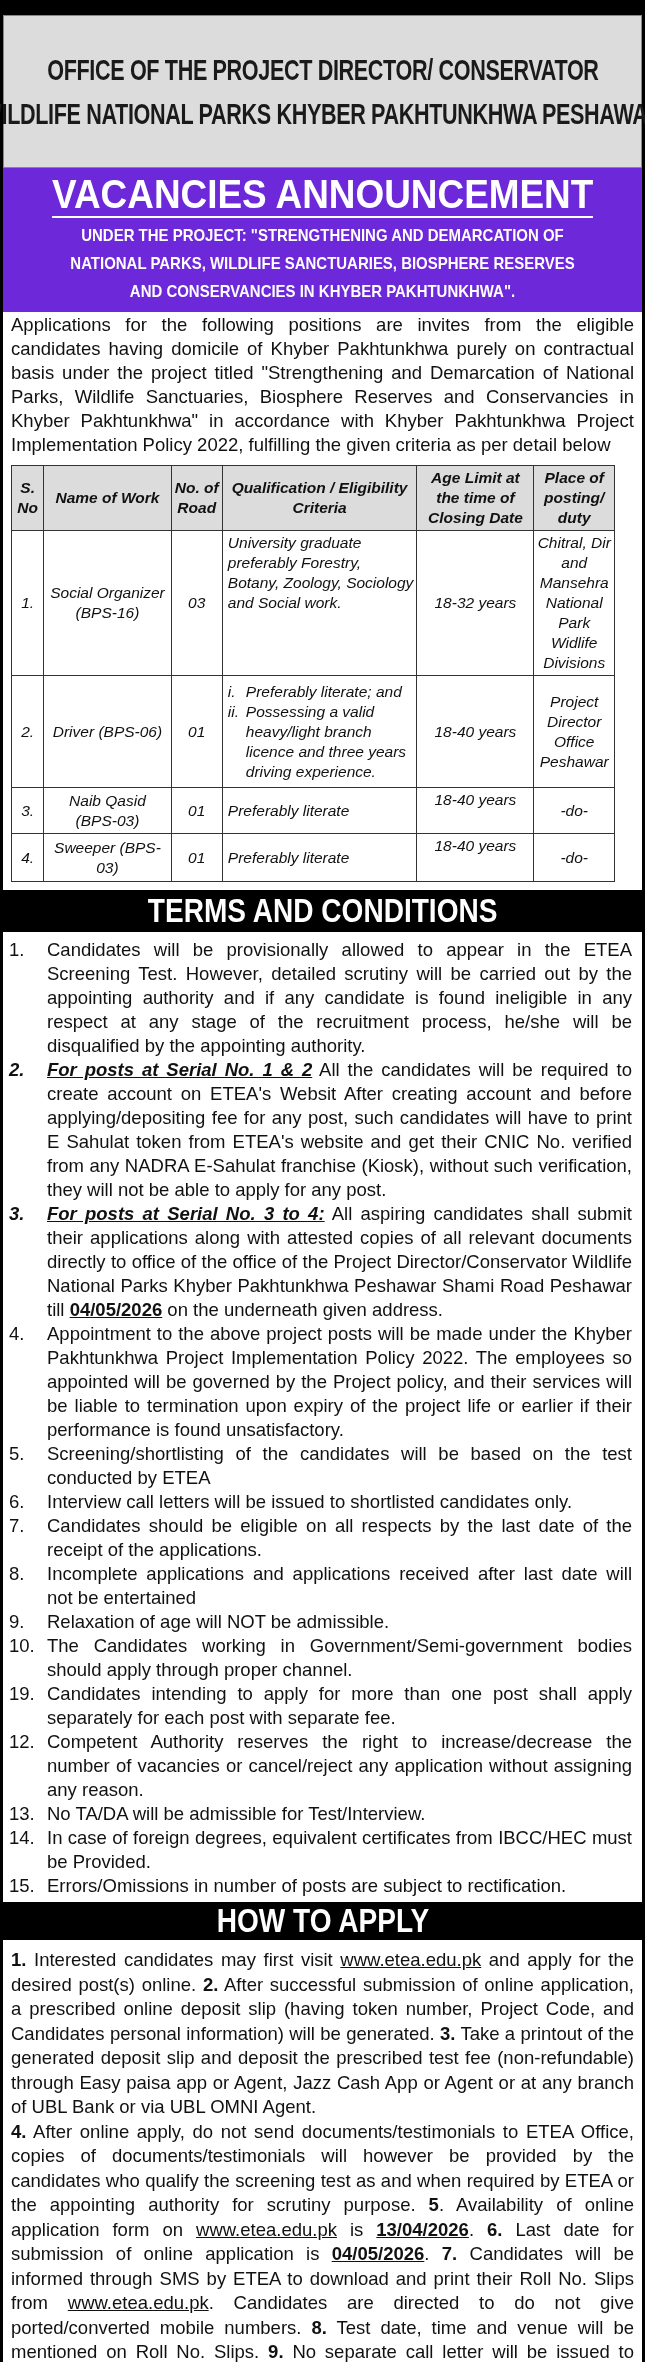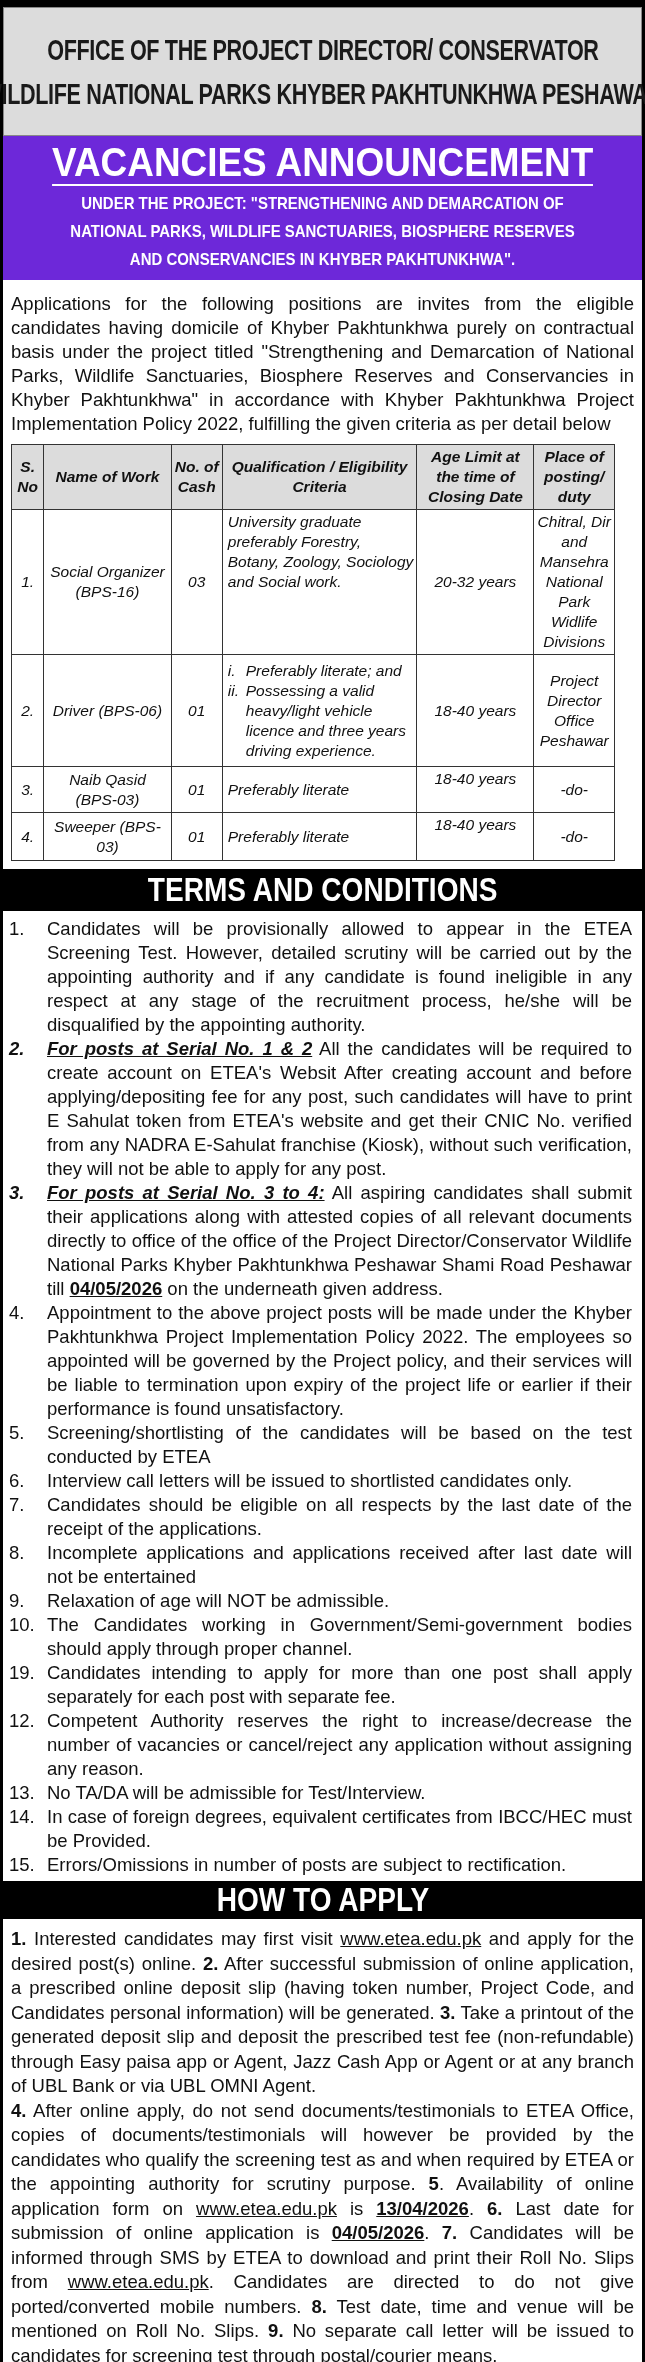--- a/index.html
+++ b/index.html
@@ -1,23 +1,23 @@
 <!DOCTYPE html>
 <html><head>
 <meta charset="utf-8">
 <style>
   * { box-sizing: border-box; margin: 0; padding: 0; }
   body { width: 645px; height: 2362px; background: #000; font-family: "Liberation Sans", sans-serif; color: #111; overflow: hidden; }
   .page { width: 645px; background: #000; padding: 3px 3px 0 3px; }
-  .header-box { background: #dcdcdc; height: 129px; margin: 4px 0 0 0; display: flex; flex-direction: column; justify-content: center; align-items: center; border: 1px solid #888; }
+  .header-box { background: #dcdcdc; height: 153px; margin: 12px 0 0 0; display: flex; flex-direction: column; justify-content: center; align-items: center; border: 1px solid #888; }
   .header-line { font-family: "Liberation Sans", sans-serif; font-weight: bold; font-size: 30px; line-height: 44px; color: #1a1a1a; transform: scaleX(0.72); white-space: nowrap; letter-spacing: -0.5px; }
   .black-band { background: #6d28d9; color: #fff; text-align: center; }
   .vac-title { font-size: 41px; font-weight: bold; line-height: 44px; padding-top: 4px; display: inline-block; border-bottom: 2px solid #fff; transform: scaleX(0.9); white-space: nowrap; }
   .vac-sub { font-size: 17px; font-weight: bold; line-height: 28px; padding: 4px 20px 6px; transform: scaleX(0.88); }
-  .white-box { background: #fff; padding: 12px 8px 8px 8px; margin: 0 0 0 0; }
+  .white-box { background: #fff; padding: 1px 8px 8px 8px; margin: 0 0 0 0; }
   .intro { font-size: 18.5px; line-height: 24px; text-align: justify; color: #111; transform-origin: left; }
   table.jobs { width: 604px; border-collapse: collapse; margin-top: 8px; font-size: 15.5px; font-style: italic; }
   table.jobs th, table.jobs td { border: 1.5px solid #333; vertical-align: middle; line-height: 20px; }
   table.jobs th { background: #dcdcdc; font-weight: bold; text-align: center; padding: 2px 2px; font-size: 15.5px; }
   table.jobs td { text-align: center; padding: 2px 3px; }
   table.jobs td.qual { text-align: left; padding-left: 5px; }
   .qual-list { list-style: none; }
   .qual-list li { display: flex; }
   .qual-list .num { width: 18px; flex-shrink: 0; }
   .band-title { background: #000; color: #fff; text-align: center; font-weight: bold; font-size: 33px; line-height: 34px; padding: 4px 0; }
@@ -57,48 +57,48 @@
           <col style="width:133px">
           <col style="width:52px">
           <col style="width:204px">
           <col style="width:123px">
           <col style="width:81px">
       </colgroup>
       <thead>
         <tr>
           <th>S. No</th>
           <th>Name of Work</th>
-          <th>No. of Cash</th>
+          <th>No. of Road</th>
           <th>Qualification / Eligibility Criteria</th>
           <th>Age Limit at the time of Closing Date</th>
           <th>Place of posting/ duty</th>
         </tr>
       </thead>
       <tbody>
         <tr style="height:132px">
           <td>1.</td>
           <td>Social Organizer (BPS-16)</td>
           <td>03</td>
           <td class="qual" style="vertical-align:top">University graduate preferably Forestry, Botany, Zoology, Sociology and Social work.</td>
-          <td>20-32 years</td>
+          <td>18-32 years</td>
           <td>Chitral, Dir and Mansehra National Park Widlife Divisions</td>
         </tr>
         <tr style="height:112px">
           <td>2.</td>
           <td>Driver (BPS-06)</td>
           <td>01</td>
           <td class="qual">
             <ul class="qual-list">
               <li>
                   <span class="num">i.</span>
                   <span>Preferably literate; and</span>
                 </li>
               <li>
                   <span class="num">ii.</span>
-                  <span>Possessing a valid heavy/light vehicle licence and three years driving experience.</span>
+                  <span>Possessing a valid heavy/light branch licence and three years driving experience.</span>
                 </li>
             </ul>
           </td>
           <td>18-40 years</td>
           <td>Project Director Office Peshawar</td>
         </tr>
         <tr style="height:46px">
           <td>3.</td>
           <td>Naib Qasid (BPS-03)</td>
           <td>01</td>

